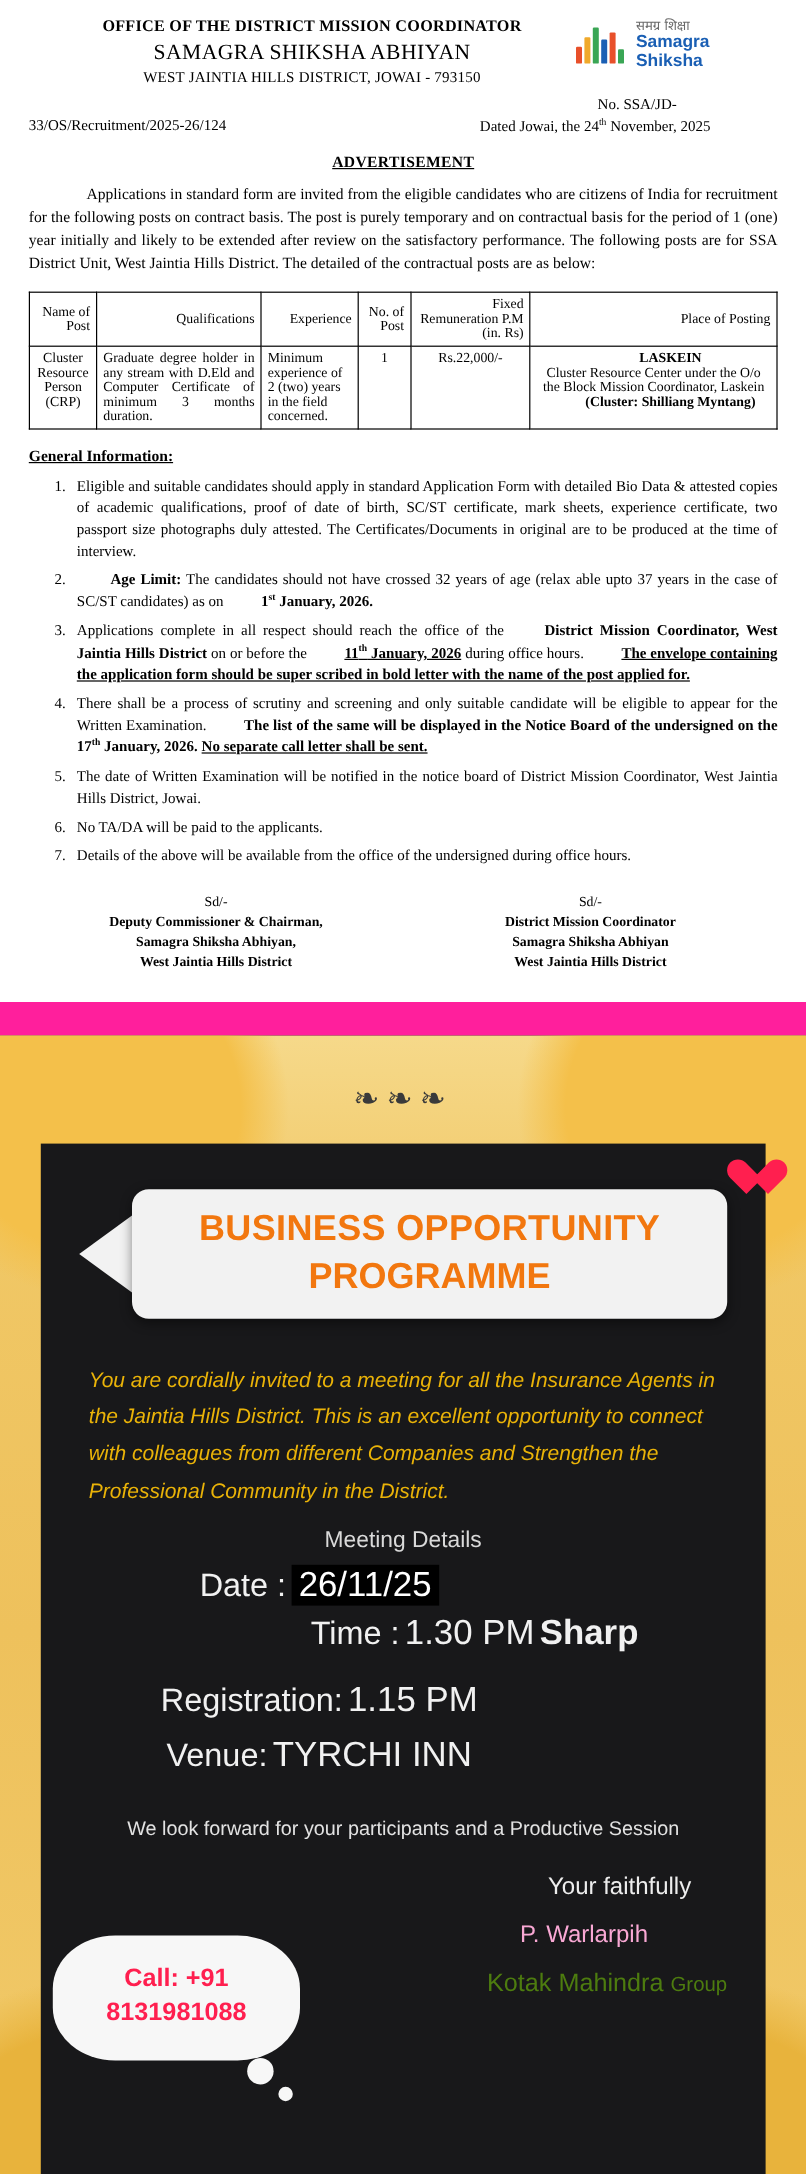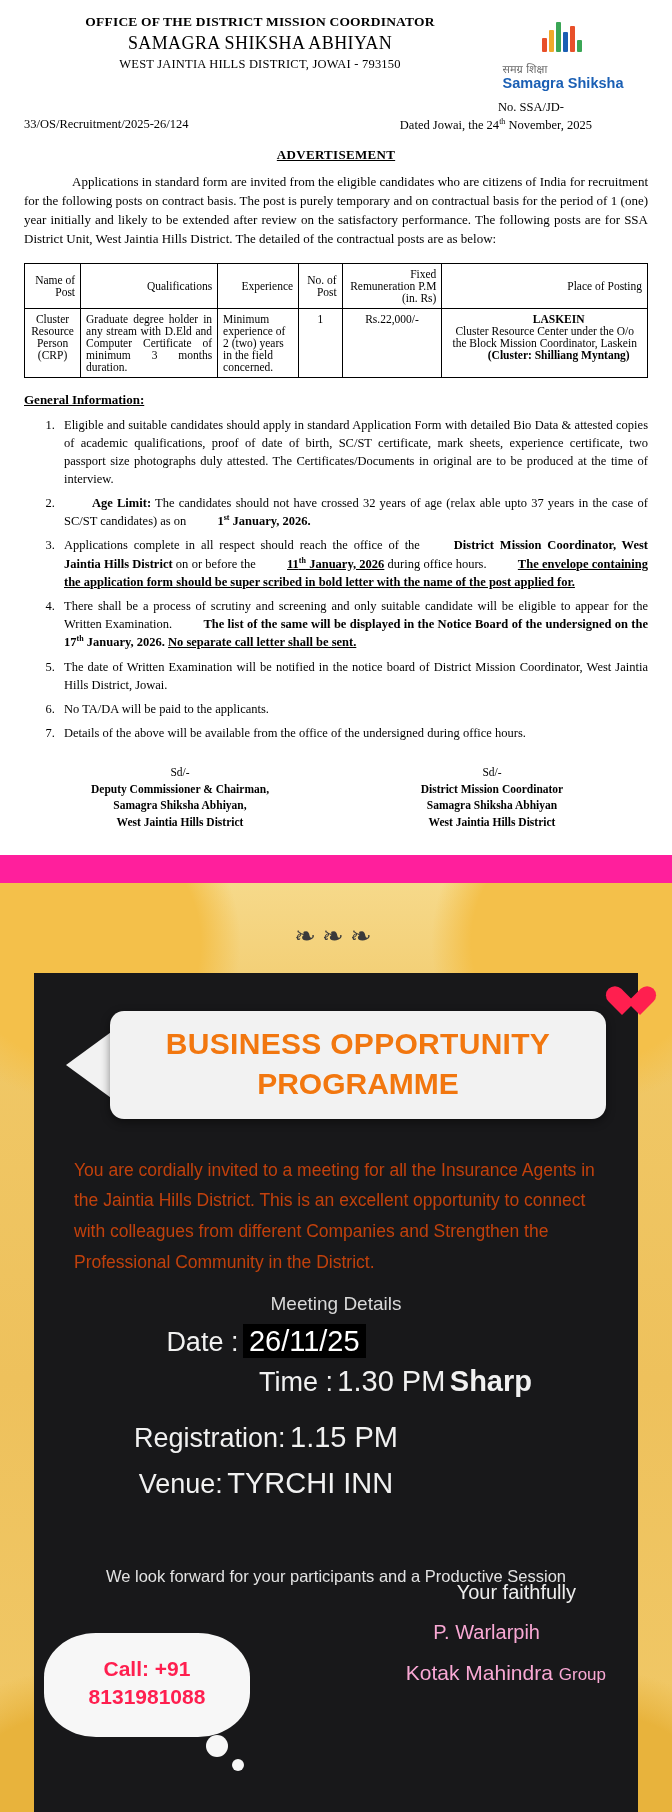--- a/index.html
+++ b/index.html
@@ -6,21 +6,21 @@
   body{width:672px;font-family:"Liberation Serif", serif;background:#ffffff;color:#000;}
   .page{width:672px;}
 
   
   .notice{padding:14px 24px 8px 24px;}
   .hdr{display:flex;align-items:flex-start;justify-content:space-between;}
   .hdr-text{flex:1;text-align:center;padding-left:18px;}
   .org-line1{font-size:13.5px;font-weight:bold;letter-spacing:.2px;}
   .org-line2{font-size:18px;font-weight:normal;letter-spacing:.4px;margin-top:3px;}
   .org-line3{font-size:12.5px;margin-top:3px;letter-spacing:.2px;}
-  .logo-wrap{width:170px;display:flex;align-items:center;gap:6px;padding-top:2px;flex-direction:column;}
+  .logo-wrap{width:170px;display:flex;align-items:center;gap:6px;padding-top:2px;}
   .logo-mark{width:46px;height:42px;position:relative;flex:0 0 auto;}
   .logo-mark .bar{position:absolute;bottom:6px;width:5px;border-radius:1px;}
   .logo-brand{line-height:1.1;}
   .logo-hindi{font-size:11px;color:#6b6b6b;font-family:"DejaVu Sans", sans-serif;}
   .logo-eng{font-size:14.5px;color:#1a5fb4;font-family:"Liberation Sans", sans-serif;font-weight:600;}
 
   .refrow{display:flex;justify-content:flex-end;margin-top:8px;font-size:12.5px;}
   .refno{padding-right:84px;}
   .daterow{display:flex;justify-content:space-between;font-size:12.5px;margin-top:2px;}
   .daterow .left{}
@@ -77,39 +77,39 @@
   .ribbon{position:absolute;left:66px;top:156px;width:540px;height:108px;}
   .ribbon .body{position:absolute;left:44px;top:0;width:496px;height:108px;background:#f2f2f2;border-radius:14px;box-shadow:0 3px 10px rgba(0,0,0,.45);}
   .ribbon .arrow{position:absolute;left:0;top:16px;width:0;height:0;border-top:38px solid transparent;border-bottom:38px solid transparent;border-right:52px solid #f2f2f2;}
   .ribbon .t1,.ribbon .t2{position:absolute;width:496px;left:44px;text-align:center;color:#f2770f;font-family:"Liberation Sans", sans-serif;font-weight:bold;}
   .ribbon .t1{top:16px;font-size:30px;letter-spacing:.3px;}
   .ribbon .t2{top:56px;font-size:30px;}
   .heart{position:absolute;right:24px;top:132px;width:34px;height:32px;}
   .heart:before,.heart:after{content:"";position:absolute;width:18px;height:28px;background:#ff1f4f;border-radius:10px 10px 0 0;top:0;left:8px;transform:rotate(-45deg);transform-origin:0 100%;}
   .heart:after{left:8px;transform:rotate(45deg);transform-origin:100% 100%;}
 
-  .body-text{position:absolute;left:74px;top:300px;width:530px;color:#c2410c;
-     font-family:"Liberation Sans", sans-serif;font-size:17.5px;line-height:1.75;}
+  .body-text{position:absolute;left:74px;top:300px;width:530px;color:#eab308;
+     font-family:"Liberation Sans", sans-serif;font-size:17.5px;line-height:1.75;font-style:italic;}
   .meet-title{position:absolute;left:0;top:438px;width:672px;text-align:center;color:#d9d9d9;font-family:"Liberation Sans", sans-serif;font-size:19px;}
 
   .det{position:absolute;width:532px;text-align:center;color:#f1f1f1;font-family:Liberation Sans, sans-serif;}
   .det .lbl{font-size:27px;}
   .det .val{font-size:29px;}
   .d-date{top:470px;}
   .d-time{top:510px;text-align:right;}
   .d-reg{top:566px;}
   .d-ven{top:612px;}
   .hl{background:#000;padding:1px 6px;color:#fff;}
   .sharp{font-weight:bold;}
   .venue-val{font-size:33px;}
 
-  .closing{position:absolute;left:0;top:680px;width:672px;text-align:center;color:#e2e2e2;font-family:"Liberation Sans", sans-serif;font-size:16.5px;margin-top:32px;}
+  .closing{position:absolute;left:0;top:680px;width:672px;text-align:center;color:#e2e2e2;font-family:"Liberation Sans", sans-serif;font-size:16.5px;}
   .faith{position:absolute;right:96px;top:726px;color:#ededed;font-family:"Liberation Sans", sans-serif;font-size:20px;}
   .person{position:absolute;right:132px;top:766px;color:#f9a8d4;font-family:"Liberation Sans", sans-serif;font-size:20px;}
-  .company{position:absolute;right:66px;top:806px;color:#f9a8d4;font-family:"Liberation Sans", sans-serif;font-size:21px;}
+  .company{position:absolute;right:66px;top:806px;color:#4d7c0f;font-family:"Liberation Sans", sans-serif;font-size:21px;}
   .company .grp{font-size:17px;}
 
   .bubble{position:absolute;left:44px;top:778px;width:206px;height:104px;background:#f7f7f7;border-radius:52px/44px;}
   .bubble:after{content:"";position:absolute;right:22px;bottom:-20px;width:22px;height:22px;background:#f7f7f7;border-radius:50%;}
   .bubble:before{content:"";position:absolute;right:6px;bottom:-34px;width:12px;height:12px;background:#f7f7f7;border-radius:50%;}
   .bubble .ln{position:absolute;width:100%;text-align:center;color:#ff1f4f;font-family:"Liberation Sans", sans-serif;font-weight:bold;font-size:21px;}
   .bubble .ln1{top:24px;}
   .bubble .ln2{top:52px;}
 </style>
 </head>

